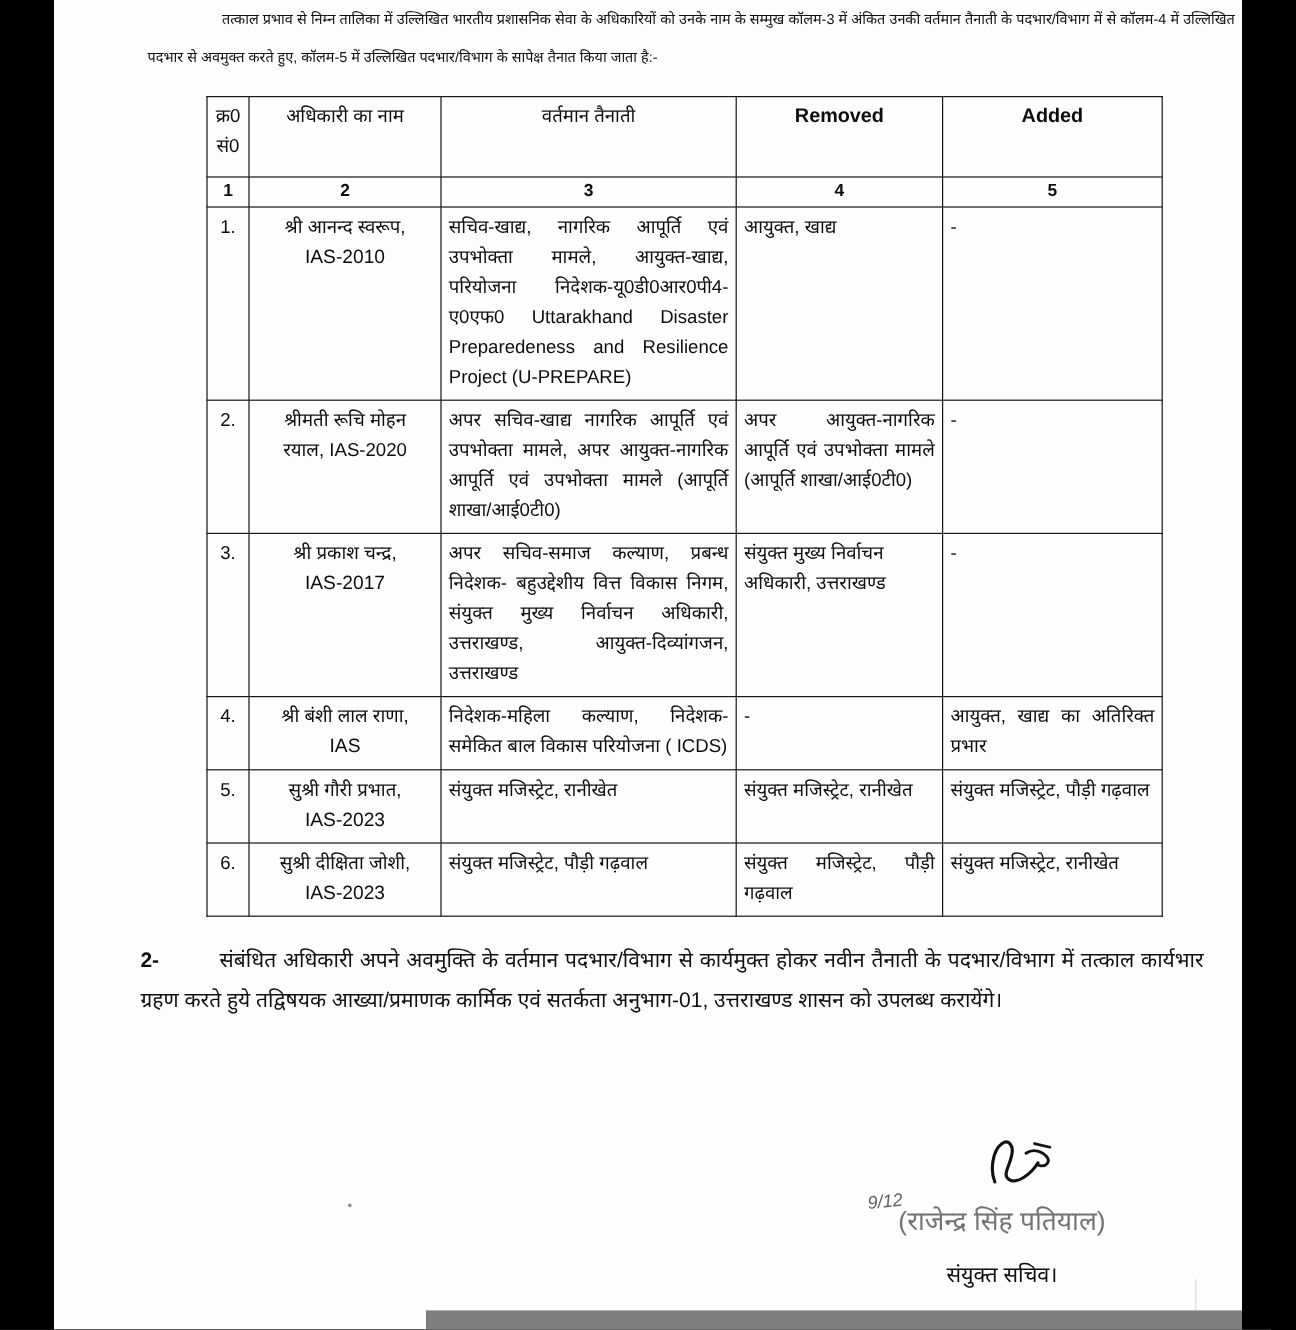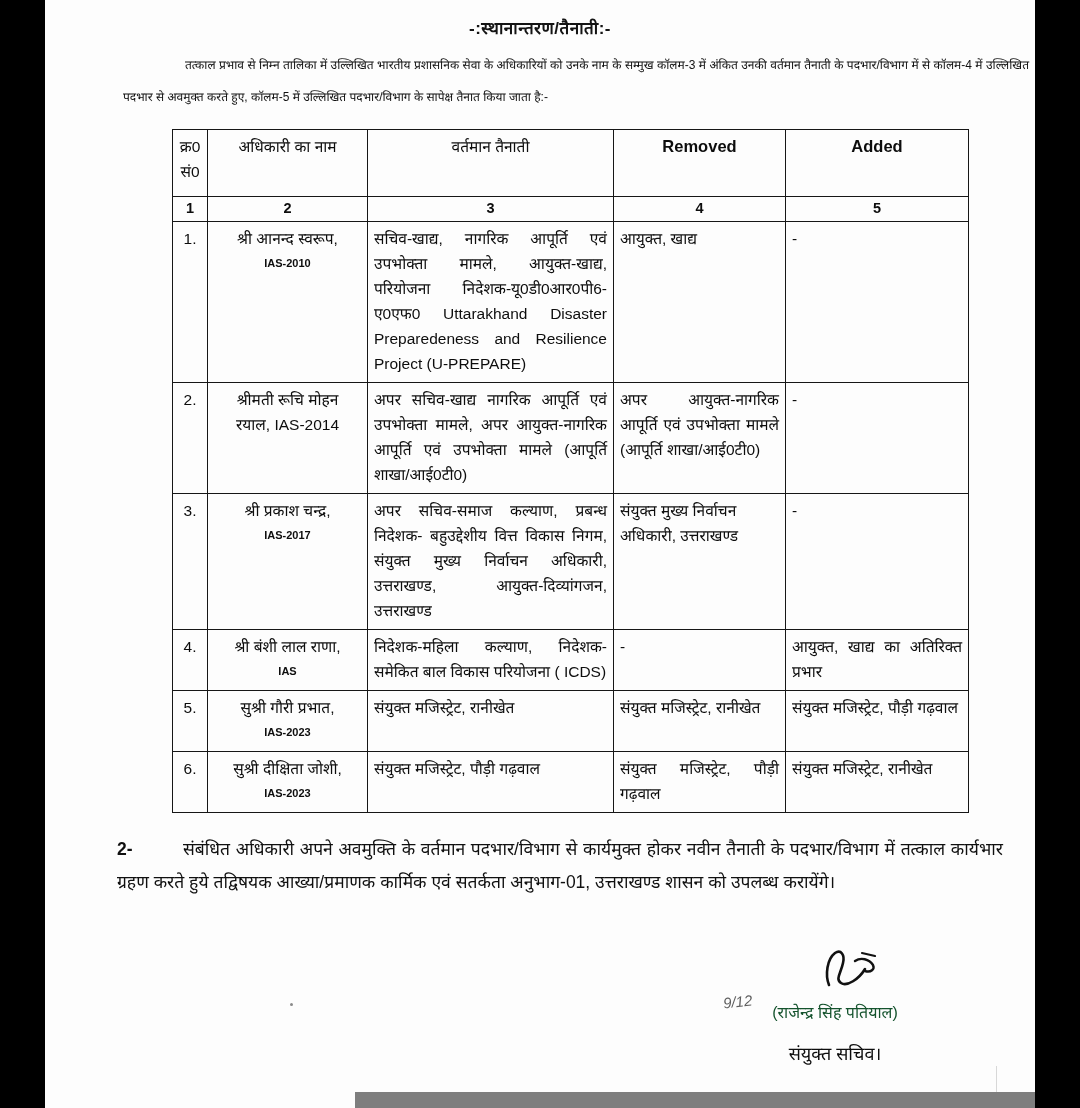--- a/index.html
+++ b/index.html
@@ -142,21 +142,21 @@
   td.just {
     text-align: justify;
     text-justify: inter-word;
     text-align-last: left;
   }
   td.dash {
     text-align: left;
     font-size: 16px;
     padding-top: 5px;
   }
-  .latin-txt { font-size: 11px; font-weight: bold; }
+  .latin-txt { font-size: 16px; }
 
   
   .closing {
     margin: 20px 32px 0 72px;
     font-size: 17.5px;
     line-height: 33px;
     text-align: justify;
     text-justify: inter-word;
     color: #101010;
   }
@@ -185,23 +185,23 @@
     position: absolute;
     left: 58px;
     top: 18px;
     font-size: 15px;
     color: #2a2a2a;
     font-style: italic;
     transform: rotate(-6deg);
     opacity: 0.75;
   }
   .sig-name {
-    font-size: 16px;
+    font-size: 22px;
     margin-top: 26px;
-    color: #14532d;
+    color: #737373;
     text-align: center;
   }
   .sig-desig {
     font-size: 18px;
     margin-top: 18px;
     color: #0d0d0d;
   }
 
   .stray-dot {
     position: absolute;
@@ -218,21 +218,20 @@
 
 <div id="scan">
 
   <div class="letterbox left"></div>
   <div class="letterbox right"></div>
 
   <div id="paper">
 
     <div class="page-inner">
 
-      <div class="doc-title">-:स्थानान्तरण/तैनाती:-</div>
 
       <p class="intro"><span class="indent"></span><span>तत्काल प्रभाव से निम्न तालिका में उल्लिखित भारतीय प्रशासनिक सेवा के अधिकारियों को उनके नाम के सम्मुख कॉलम-3 में अंकित उनकी वर्तमान तैनाती के पदभार/विभाग में से कॉलम-4 में उल्लिखित पदभार से अवमुक्त करते हुए, कॉलम-5 में उल्लिखित पदभार/विभाग के सापेक्ष तैनात किया जाता है:-</span></p>
 
       <div class="tbl-wrap">
         <table class="order">
           <colgroup>
             <col class="c1">
               <col class="c2">
               <col class="c3">
               <col class="c4">
@@ -255,30 +254,30 @@
             </tr>
           </thead>
           <tbody>
 
             <tr>
               <td class="sl">1.</td>
               <td class="officer">
                 <div>श्री आनन्द स्वरूप,</div>
                 <div class="latin-txt">IAS-2010</div>
               </td>
-              <td class="just">सचिव-खाद्य, नागरिक आपूर्ति एवं उपभोक्ता मामले, आयुक्त-खाद्य, परियोजना निदेशक-यू0डी0आर0पी6-ए0एफ0 Uttarakhand Disaster Preparedeness and Resilience Project (U-PREPARE)</td>
+              <td class="just">सचिव-खाद्य, नागरिक आपूर्ति एवं उपभोक्ता मामले, आयुक्त-खाद्य, परियोजना निदेशक-यू0डी0आर0पी4-ए0एफ0 Uttarakhand Disaster Preparedeness and Resilience Project (U-PREPARE)</td>
               <td>आयुक्त, खाद्य</td>
               <td class="dash">-</td>
             </tr>
 
             <tr>
               <td class="sl">2.</td>
               <td class="officer">
                 <div>श्रीमती रूचि मोहन</div>
-                <div>रयाल,  IAS-2014</div>
+                <div>रयाल,  IAS-2020</div>
               </td>
               <td class="just">अपर सचिव-खाद्य नागरिक आपूर्ति एवं उपभोक्ता मामले, अपर आयुक्त-नागरिक आपूर्ति एवं उपभोक्ता मामले (आपूर्ति शाखा/आई0टी0)</td>
               <td class="just">अपर आयुक्त-नागरिक आपूर्ति एवं उपभोक्ता मामले (आपूर्ति शाखा/आई0टी0)</td>
               <td class="dash">-</td>
             </tr>
 
             <tr>
               <td class="sl">3.</td>
               <td class="officer">
                 <div>श्री प्रकाश चन्द्र,</div>

